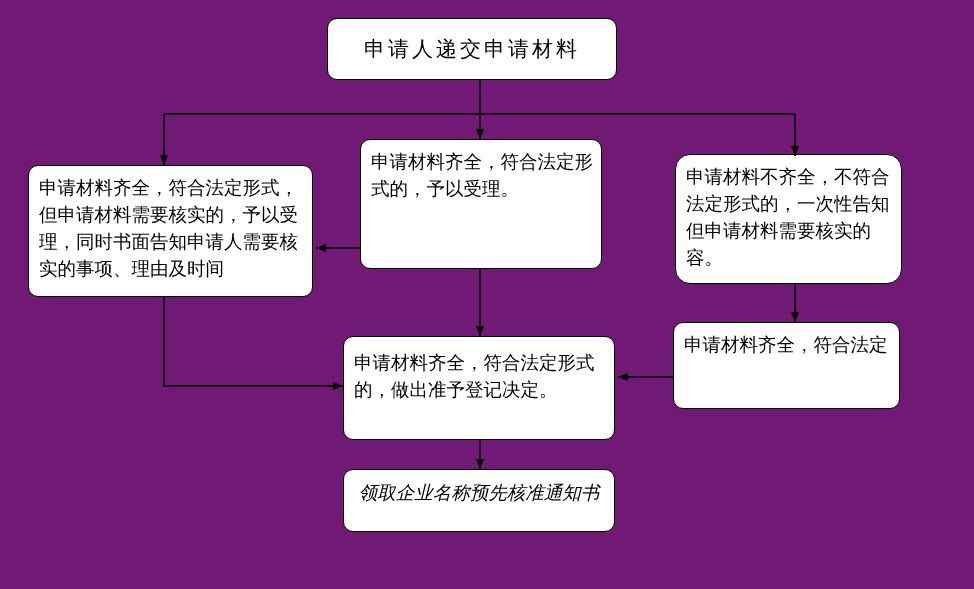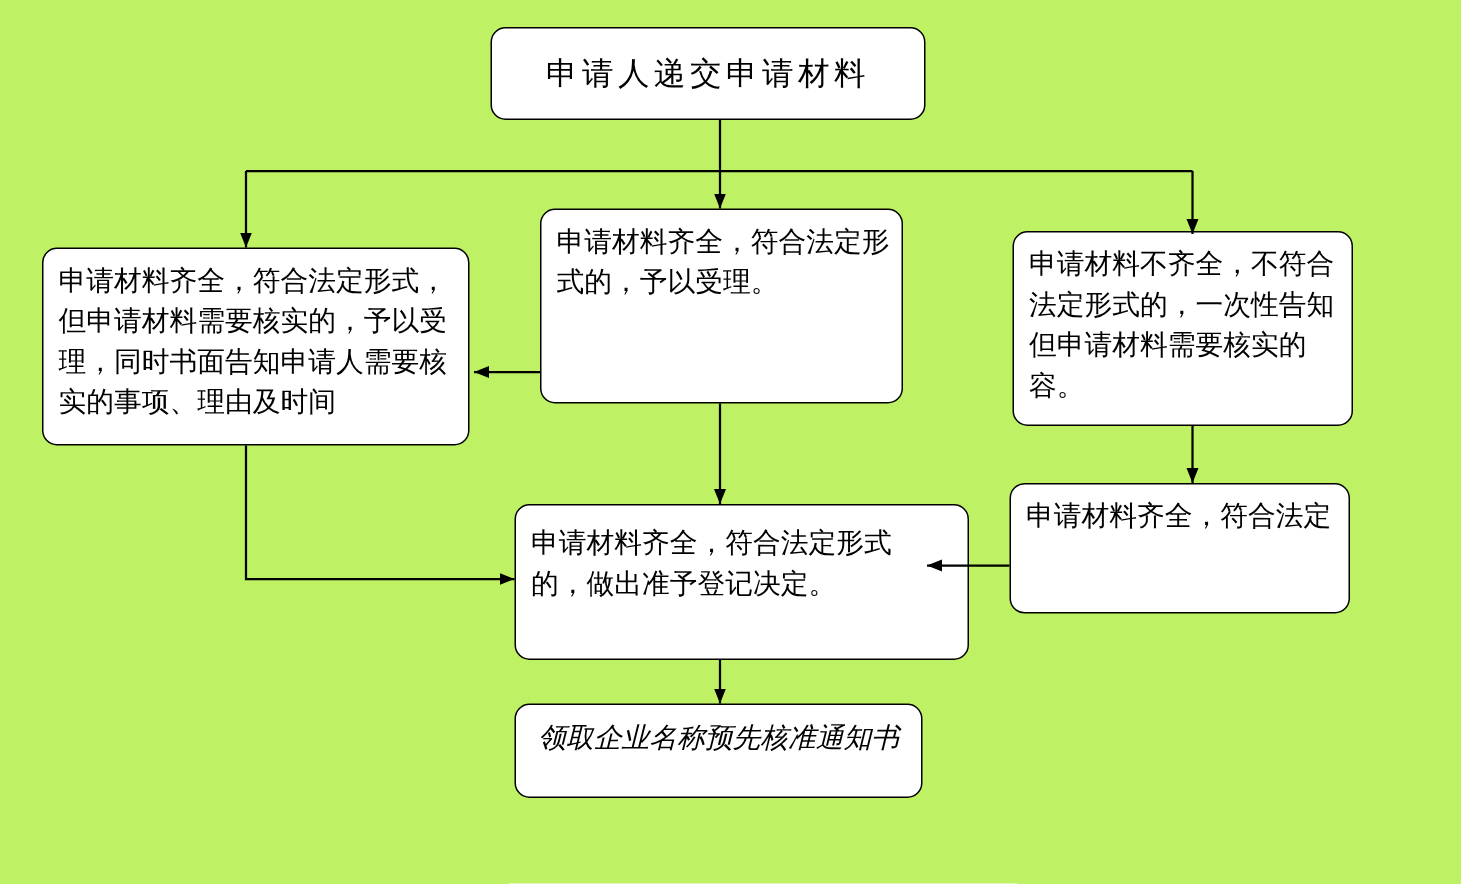--- a/index.html
+++ b/index.html
@@ -1,19 +1,19 @@
 <!DOCTYPE html>
 <html><head>
 <meta charset="utf-8">
 <style>
   html,body{margin:0;padding:0;background:#ffffff;}
   #canvas{
     position:relative;
     width:974px;height:589px;
-    background:#bef264;
+    background:#701a75;
     font-family:"DejaVu Sans",sans-serif;
     color:#000000;
     overflow:hidden;
   }
   .node{
     position:absolute;
     box-sizing:border-box;
     background:#ffffff;
     border:1.5px solid #000000;
     border-radius:10px;
@@ -51,32 +51,32 @@
     <div class="line">式的，予以受理。</div>
   </div>
 
   <div class="node" style="left:28px;top:165px;width:285px;height:132px;">
     <div class="line">申请材料齐全，符合法定形式，</div>
     <div class="line">但申请材料需要核实的，予以受</div>
     <div class="line">理，同时书面告知申请人需要核</div>
     <div class="line">实的事项、理由及时间</div>
   </div>
 
-  <div class="node" style="left:675px;top:154px;width:227px;height:130px;">
+  <div class="node" style="left:675px;top:154px;width:227px;height:130px;border-radius:15px;">
     <div class="line">申请材料不齐全，不符合</div>
     <div class="line">法定形式的，一次性告知</div>
     <div class="line">但申请材料需要核实的</div>
     <div class="line">容。</div>
   </div>
 
   <div class="node" style="left:673px;top:322px;width:227px;height:87px;">
     <div class="line">申请材料齐全，符合法定</div>
   </div>
 
-  <div class="node" style="left:343px;top:336px;width:303px;height:104px;padding-top:12px;">
+  <div class="node" style="left:343px;top:336px;width:272px;height:104px;padding-top:12px;">
     <div class="line">申请材料齐全，符合法定形式</div>
     <div class="line">的，做出准予登记决定。</div>
   </div>
 
   <div class="node finish-node" style="left:343px;top:469px;width:272px;height:63px;">
     <span>领取企业名称预先核准通知书</span>
   </div>
 
   <svg id="edge-layer" viewBox="0 0 974 589" xmlns="http://www.w3.org/2000/svg">
     <defs>

